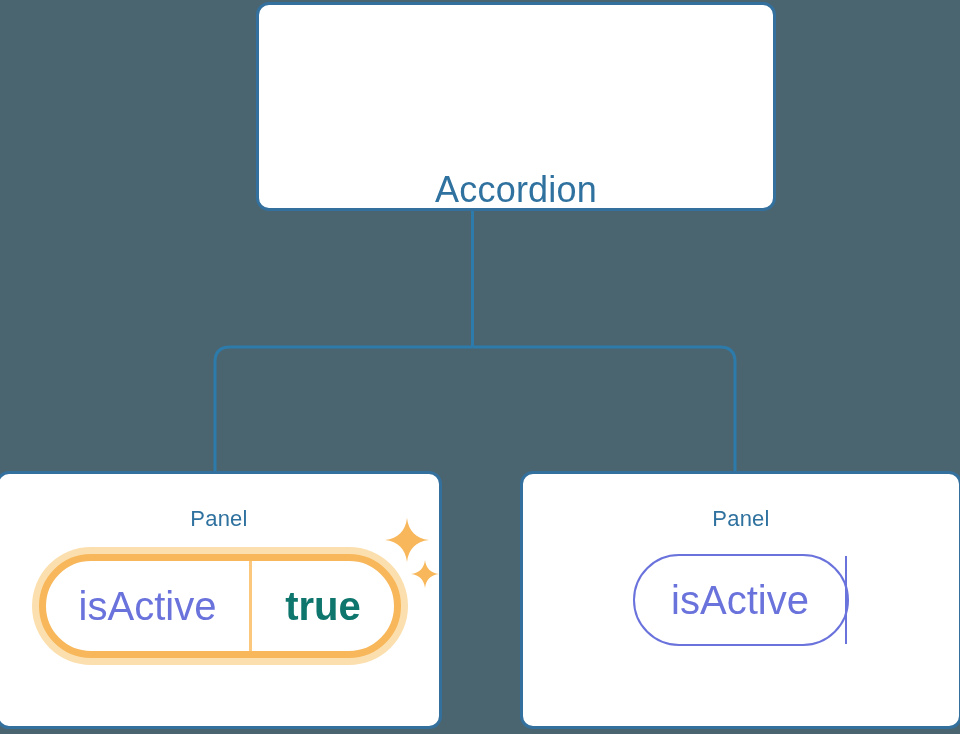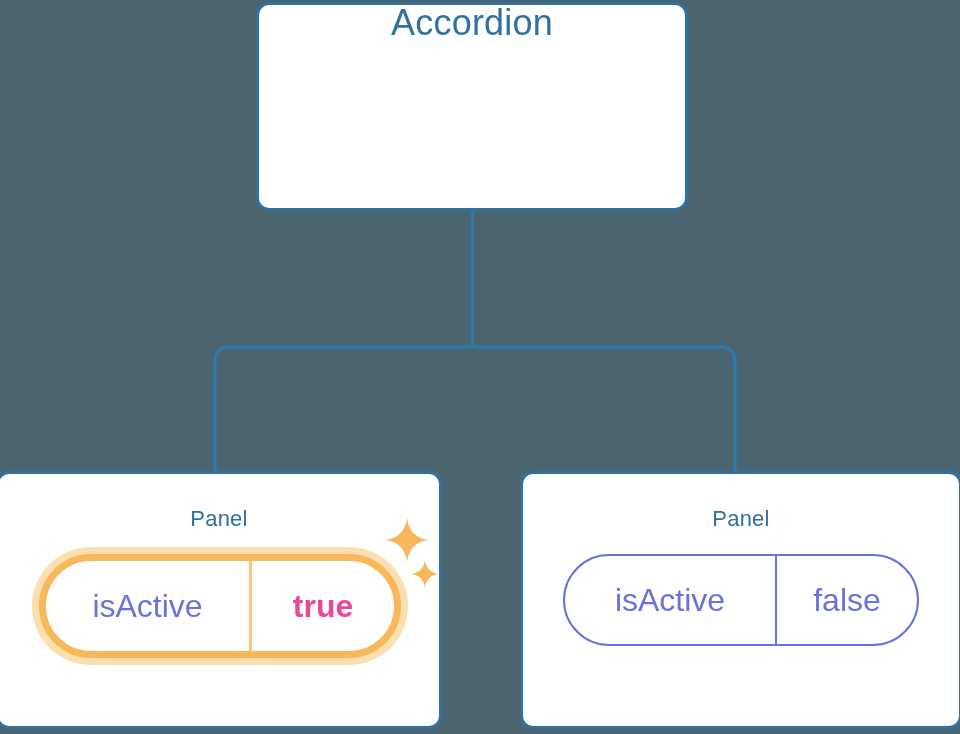--- a/index.html
+++ b/index.html
@@ -52,23 +52,23 @@
     font-weight: 400;
     letter-spacing: 0.2px;
     line-height: 1;
     white-space: nowrap;
   }
 
   
   #node-accordion {
     left: 256px;
     top: 2px;
-    width: 432px;
+    width: 520px;
     height: 209px;
-    justify-content: flex-start;
+    justify-content: flex-end;
   }
   #node-accordion .node-title {
     font-size: 36px;
   }
 
   
   .panel-card {
     top: 471px;
     height: 258px;
     padding-top: 34px;
@@ -83,21 +83,21 @@
   }
 
   
   .prop-pill {
     position: relative;
     display: flex;
     align-items: stretch;
     box-sizing: border-box;
     border-radius: 999px;
     background: #ffffff;
-    font-size: 32px;
+    font-size: 40px;
     line-height: 1;
   }
 
   .prop-key,
   .prop-value {
     display: flex;
     align-items: center;
     justify-content: center;
     box-sizing: border-box;
     white-space: nowrap;
@@ -136,21 +136,21 @@
     box-shadow: 0 0 0 7px #fbdfae;
   }
   .prop-pill.highlight .prop-key {
     border-right: 3px solid #fbc87e;
     color: #6a72dc;
     font-weight: 400;
     padding: 0 24px;
     min-width: 206px;
   }
   .prop-pill.highlight .prop-value {
-    color: #ec4899;
+    color: #0f766e;
     font-weight: 700;
     padding: 0 26px;
     min-width: 142px;
   }
 
   .pill-wrap {
     position: relative;
     margin-top: 24px;
     display: inline-flex;
   }
@@ -216,18 +216,17 @@
       </div>
     </div>
   </div>
 
   <div class="node-card panel-card" id="node-panel-right">
     <div class="node-title">Panel</div>
 
     <div class="pill-wrap">
       <div class="prop-pill plain">
         <span class="prop-key">isActive</span>
-        <span class="prop-value">false</span>
       </div>
     </div>
   </div>
 
 </div>
 
 </body></html>

